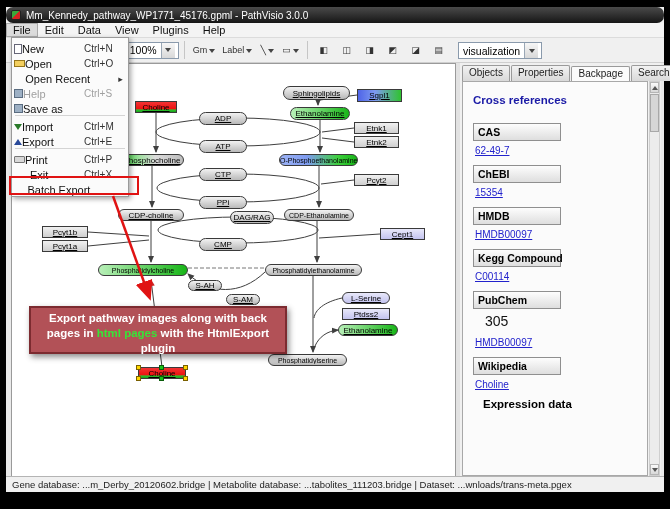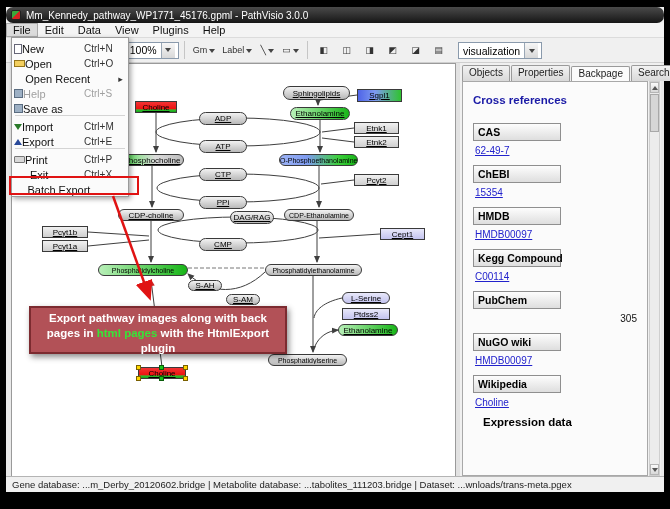--- a/index.html
+++ b/index.html
@@ -55,21 +55,21 @@
     background:linear-gradient(#f2f2f2,#d9d9d9); margin-right:1px; border-radius:2px 2px 0 0; color:#222; }
   .tab.active { background:#fbfbfb; position:relative; top:1px; padding-bottom:2px; }
   .panel-body { position:absolute; left:2px; top:18px; right:13px; bottom:2px; background:#fbfbfb;
     border:1px solid #a8a8a8; padding:8px 10px; overflow:hidden; }
   .bp-heading { color:#1a1aa6; font-weight:bold; font-size:11.5px; margin:4px 0 16px; }
   .bp-section { margin-bottom:8px; }
   .bp-header { display:inline-block; width:88px; border:1px solid #8f8f8f;
     background:linear-gradient(#fdfdfd,#dedede); font-weight:bold; font-size:10.5px;
     padding:2px 4px; margin-bottom:4px; white-space:nowrap; }
   .bp-link { color:#2222cc; text-decoration:underline; font-size:10px; margin-left:2px; cursor:pointer; }
-  .bp-value { color:#111; font-size:10px; margin-left:12px;text-align:right; }
+  .bp-value { color:#111; font-size:14px; margin-left:12px; }
   .bp-footer { font-weight:bold; font-size:11.5px; color:#000; margin-top:6px;padding-left:10px; }
   .scrollbar { position:absolute; right:1px; top:18px; bottom:2px; width:11px; background:#ececec; border:1px solid #cfcfcf; }
   .sb-btn { position:absolute; left:0; width:9px; height:11px; background:linear-gradient(#fafafa,#d8d8d8);
     border:1px solid #b5b5b5; display:flex; align-items:center; justify-content:center; }
   .sb-up { top:0; } .sb-down { bottom:0; }
   .sb-up::after { content:""; border:3px solid transparent; border-bottom:4px solid #555; margin-top:-3px; }
   .sb-down::after { content:""; border:3px solid transparent; border-top:4px solid #555; margin-bottom:-3px; }
   .sb-thumb { position:absolute; left:0; top:12px; width:9px; height:38px; background:#d6d6d6; border:1px solid #a8a8a8; }
 
   
@@ -357,21 +357,21 @@
             <div class="tab">Search</div>
           </div>
         <div class="panel-body">
           <div class="bp-heading">Cross references</div>
           <div>
               <div class="bp-section"><div class="bp-header">CAS</div><div class="bp-link">62-49-7</div></div>
               <div class="bp-section"><div class="bp-header">ChEBI</div><div class="bp-link">15354</div></div>
               <div class="bp-section"><div class="bp-header">HMDB</div><div class="bp-link">HMDB00097</div></div>
               <div class="bp-section"><div class="bp-header">Kegg Compound</div><div class="bp-link">C00114</div></div>
               <div class="bp-section"><div class="bp-header">PubChem</div><div class="bp-value">305</div></div>
-              <div class="bp-section"><div class="bp-header">NuGO wiki</div><div class="bp-link">HMDB00097</div></div>
+              <div class="bp-section"><div class="bp-link">HMDB00097</div></div>
               <div class="bp-section"><div class="bp-header">Wikipedia</div><div class="bp-link">Choline</div></div>
             </div>
           <div class="bp-footer">Expression data</div>
         </div>
         <div class="scrollbar">
           <div class="sb-btn sb-up"></div>
           <div class="sb-thumb"></div>
           <div class="sb-btn sb-down"></div>
         </div>
       </div>

